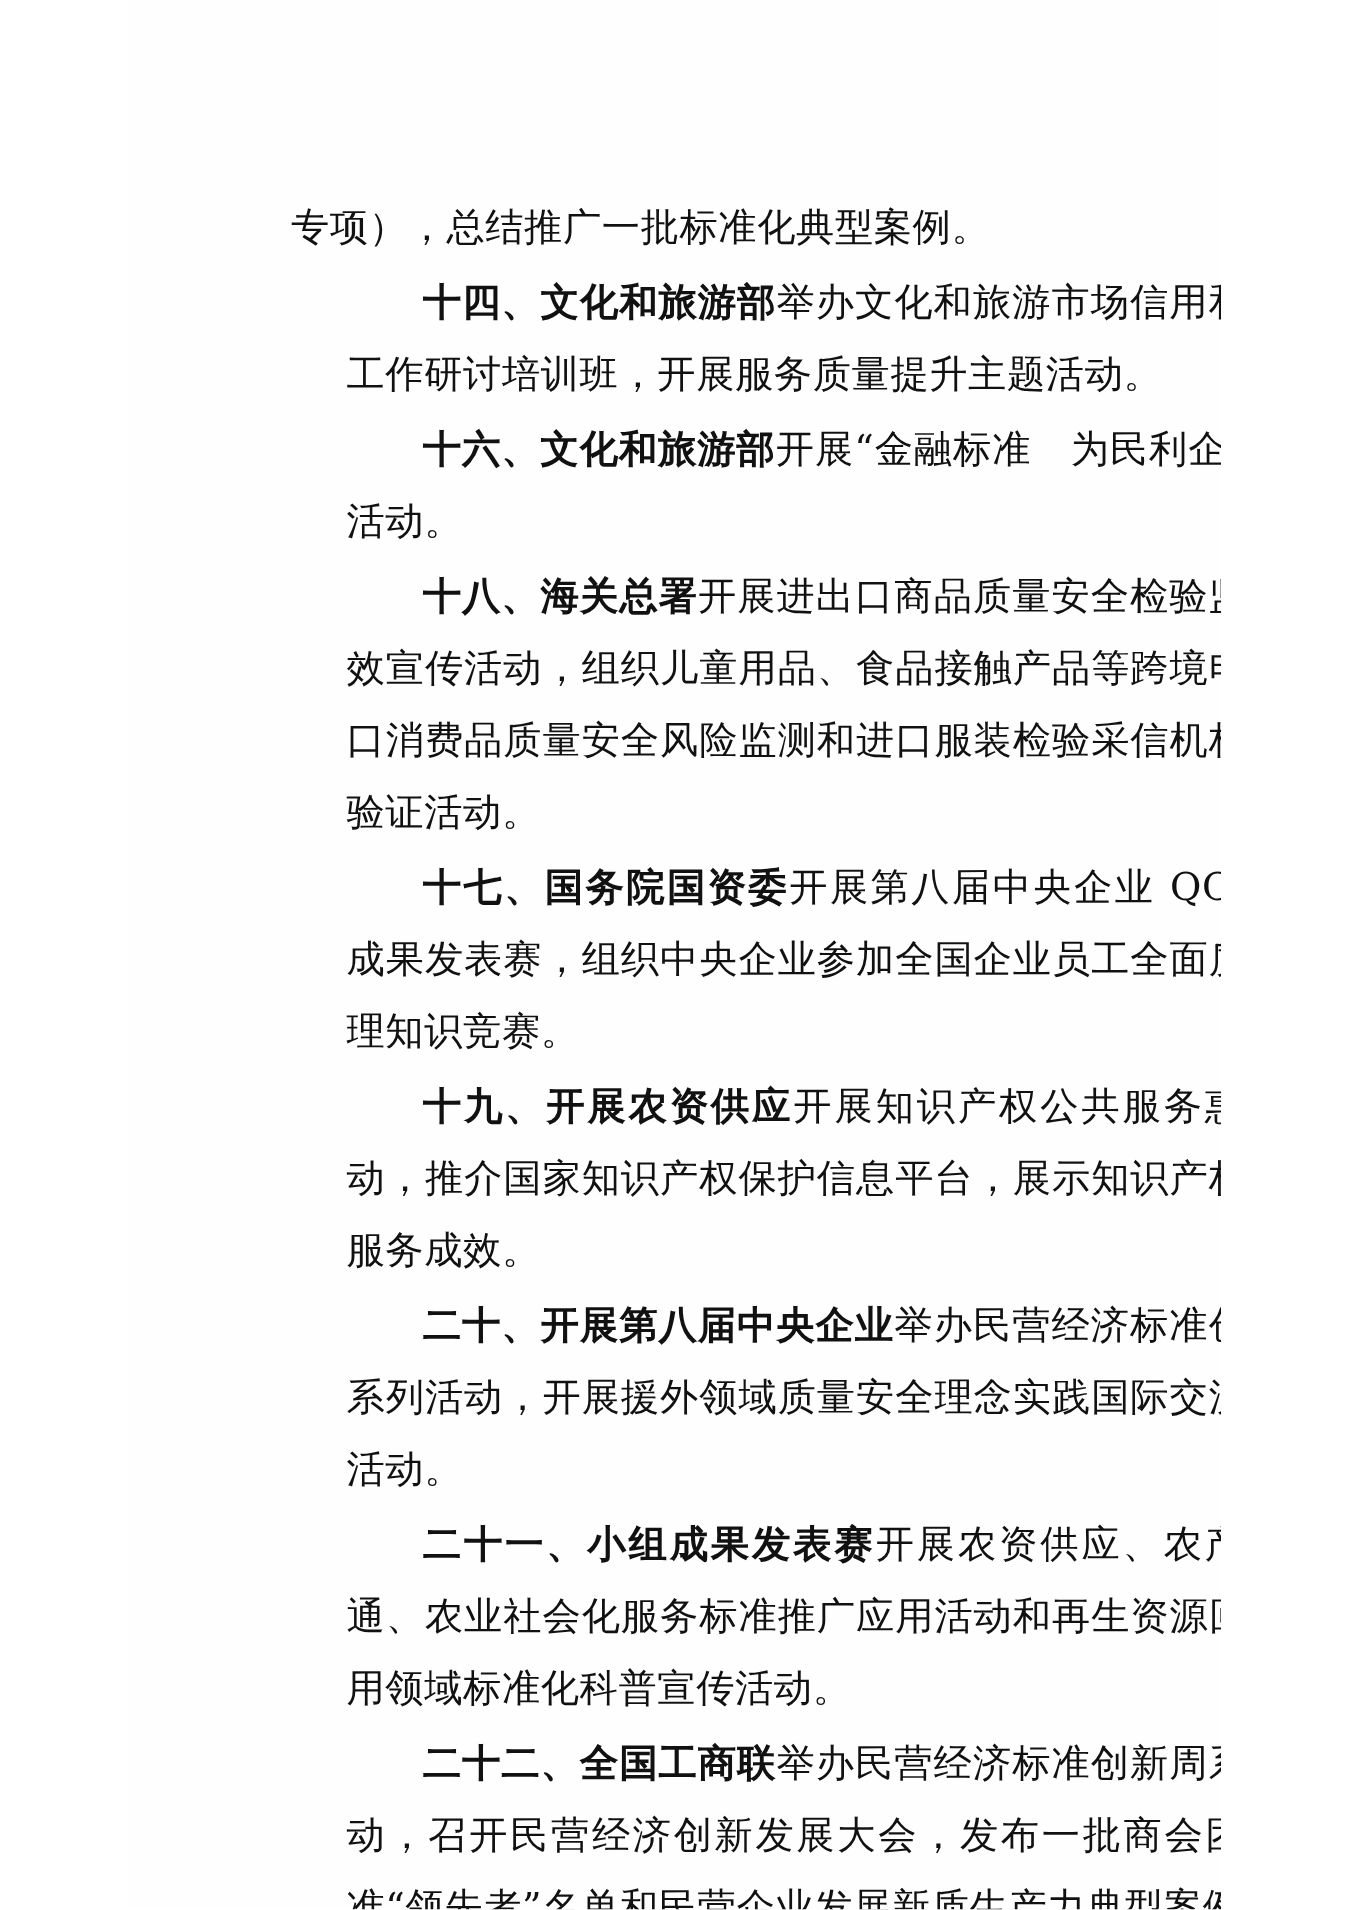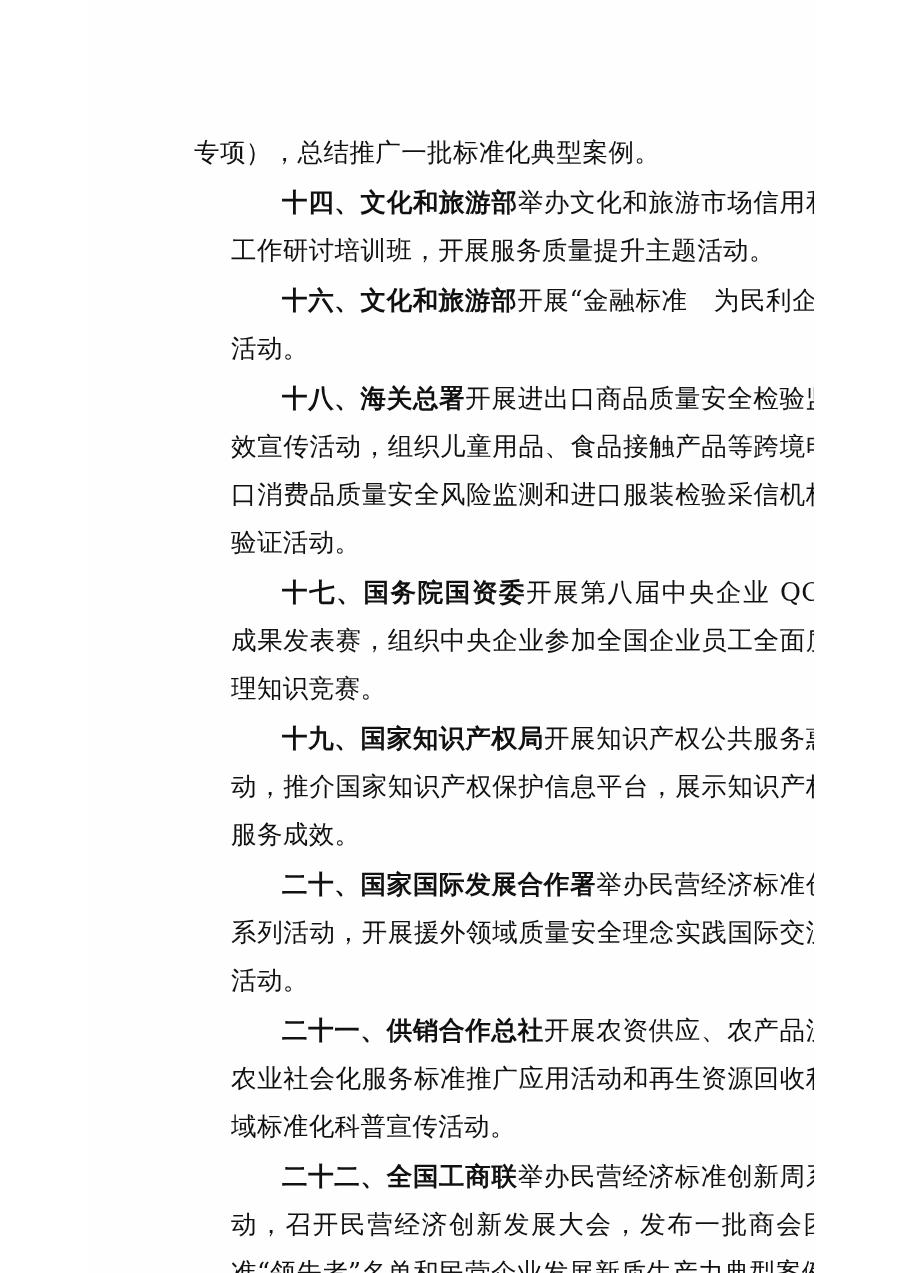--- a/index.html
+++ b/index.html
@@ -77,29 +77,29 @@
 
     <p class="para indent">
       <span class="lead">十八、海关总署</span><span>开展进出口商品质量安全检验监管成效宣传活动，组织儿童用品、食品接触产品等跨境电商进口消费品质量安全风险监测和进口服装检验采信机构能力验证活动。</span>
     </p>
 
     <p class="para indent">
       <span class="lead">十七、国务院国资委</span><span>开展第八届中央企业 QC 小组成果发表赛，组织中央企业参加全国企业员工全面质量管理知识竞赛。</span>
     </p>
 
     <p class="para indent">
-      <span class="lead">十九、国家知识产权局</span><span>开展知识产权公共服务惠企行动，推介国家知识产权保护信息平台，展示知识产权信息服务成效。</span>
+      <span class="lead">十九、开展农资供应</span><span>开展知识产权公共服务惠企行动，推介国家知识产权保护信息平台，展示知识产权信息服务成效。</span>
     </p>
 
     <p class="para indent">
-      <span class="lead">二十、国家国际发展合作署</span><span>举办民营经济标准创新周系列活动，开展援外领域质量安全理念实践国际交流宣介活动。</span>
+      <span class="lead">二十、开展第八届中央企业</span><span>举办民营经济标准创新周系列活动，开展援外领域质量安全理念实践国际交流宣介活动。</span>
     </p>
 
     <p class="para indent">
-      <span class="lead">二十一、供销合作总社</span><span>开展农资供应、农产品流通、农业社会化服务标准推广应用活动和再生资源回收利用领域标准化科普宣传活动。</span>
+      <span class="lead">二十一、小组成果发表赛</span><span>开展农资供应、农产品流通、农业社会化服务标准推广应用活动和再生资源回收利用领域标准化科普宣传活动。</span>
     </p>
 
     <p class="para indent">
       <span class="lead">二十二、全国工商联</span><span>举办民营经济标准创新周系列活动，召开民营经济创新发展大会，发布一批商会团体标准“领先者”名单和民营企业发展新质生产力典型案例。</span>
     </p>
 
   </div>
 
   <div class="footer">
     <span class="pagenum-inner">— 11 —</span>

